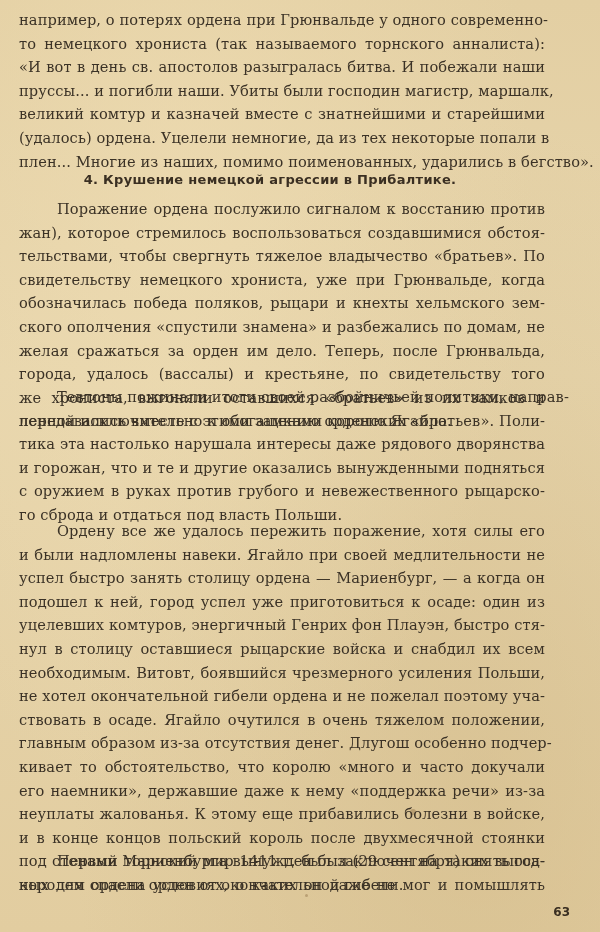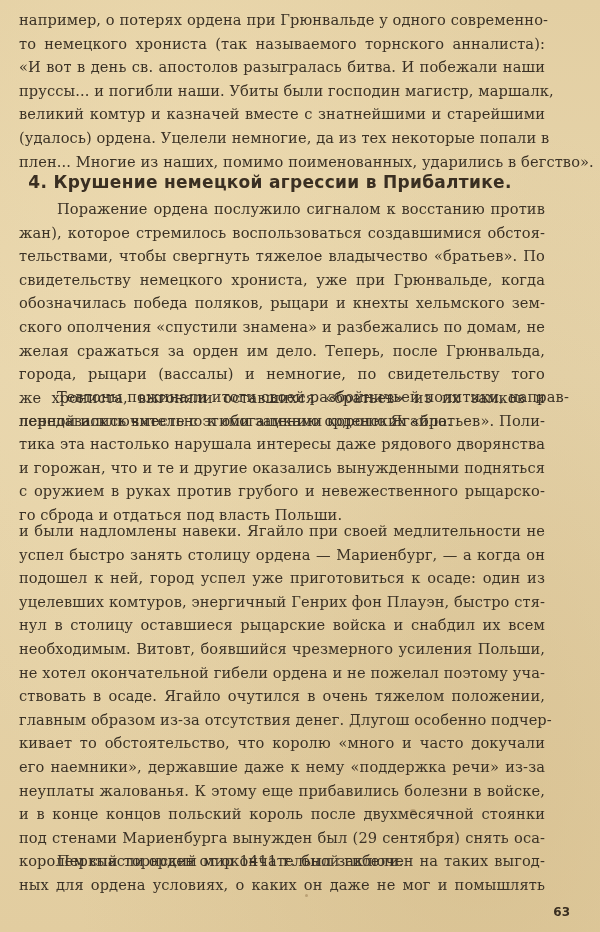--- a/index.html
+++ b/index.html
@@ -47,21 +47,21 @@
   }
   .block-1 { top: 8px; }
   .heading {
     position: absolute;
     top: 172px;
     left: 0;
     width: 580px;
     text-align: center;
     font-family: "DejaVu Sans", "Liberation Sans", sans-serif;
     font-weight: bold;
-    font-size: 17px;
+    font-size: 13px;
     letter-spacing: 0.3px;
     color: #3a2f22;
     padding-right: 40px;
     box-sizing: border-box;
   }
   .block-2 { top: 197px; }
   .block-3 { top: 385px; }
   .block-4 { top: 519px; }
   .block-5 { top: 849px; }
   .page-number {
@@ -103,35 +103,36 @@
   <div class="heading">4. Крушение немецкой агрессии в Прибалтике.</div>
 
   <div class="text-block block-2">
     <span class="line indent">Поражение ордена послужило сигналом к восстанию против</span>
     <span class="line">жан), которое стремилось воспользоваться создавшимися обстоя-</span>
     <span class="line">тельствами, чтобы свергнуть тяжелое владычество «братьев». По</span>
     <span class="line">свидетельству немецкого хрониста, уже при Грюнвальде, когда</span>
     <span class="line">обозначилась победа поляков, рыцари и кнехты хельмского зем-</span>
     <span class="line">ского ополчения «спустили знамена» и разбежались по домам, не</span>
     <span class="line">желая сражаться за орден им дело. Теперь, после Грюнвальда,</span>
-    <span class="line">города, рыцари (вассалы) и немногие, по свидетельству того</span>
+    <span class="line">города, удалось (вассалы) и крестьяне, по свидетельству того</span>
     <span class="line">же хрониста, выгоняли оставшихся «братьев» из их замков и</span>
     <span class="line last">передавались вместе с этими замками королю Ягайло.</span>
   </div>
 
   <div class="text-block block-3">
     <span class="line indent">Тевтоны пожинали итоги своей разбойничьей политики, направ-</span>
     <span class="line">ленной исключительно к обогащению орденских «братьев». Поли-</span>
     <span class="line">тика эта настолько нарушала интересы даже рядового дворянства</span>
     <span class="line">и горожан, что и те и другие оказались вынужденными подняться</span>
     <span class="line">с оружием в руках против грубого и невежественного рыцарско-</span>
     <span class="line last">го сброда и отдаться под власть Польши.</span>
   </div>
 
   <div class="text-block block-4">
+    <span class="line indent">Ордену все же удалось пережить поражение, хотя силы его</span>
     <span class="line">и были надломлены навеки. Ягайло при своей медлительности не</span>
     <span class="line">успел быстро занять столицу ордена — Мариенбург, — а когда он</span>
     <span class="line">подошел к ней, город успел уже приготовиться к осаде: один из</span>
     <span class="line">уцелевших комтуров, энергичный Генрих фон Плауэн, быстро стя-</span>
     <span class="line">нул в столицу оставшиеся рыцарские войска и снабдил их всем</span>
     <span class="line">необходимым. Витовт, боявшийся чрезмерного усиления Польши,</span>
     <span class="line">не хотел окончательной гибели ордена и не пожелал поэтому уча-</span>
     <span class="line">ствовать в осаде. Ягайло очутился в очень тяжелом положении,</span>
     <span class="line">главным образом из-за отсутствия денег. Длугош особенно подчер-</span>
     <span class="line">кивает то обстоятельство, что королю «много и часто докучали</span>

